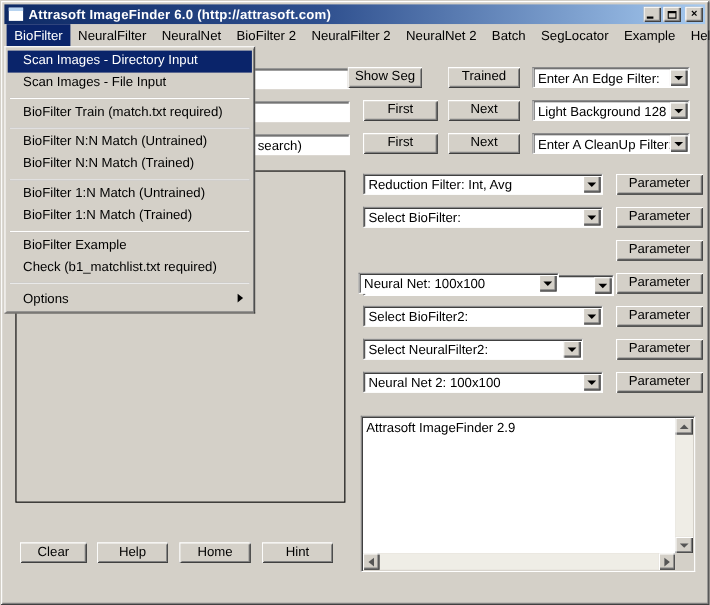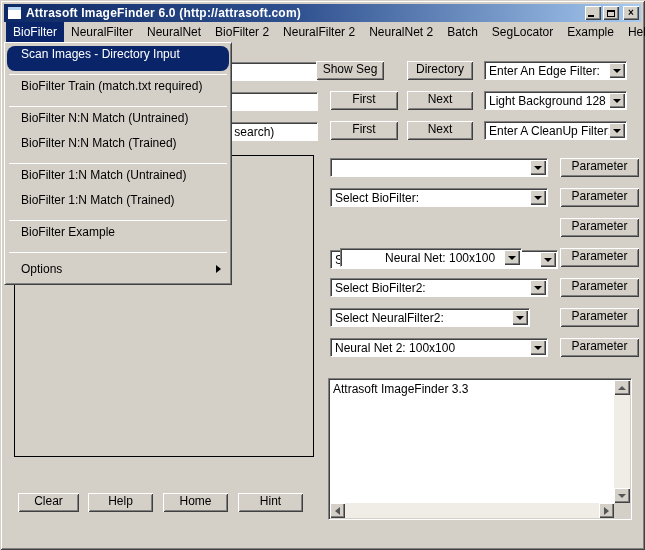--- a/index.html
+++ b/index.html
@@ -34,21 +34,21 @@
   .menubar-item { padding:3px 7px 0 7px; white-space:nowrap; }
   .menubar-item.active { background:#0a246a; color:#fff; }
 
   
   .menu-popup {
     position:absolute; left:4px; top:42px; width:228px; z-index:30; background:#d4d0c8;
     border:1px solid; border-color:#ffffff #404040 #404040 #ffffff;
     box-shadow: inset 1px 1px 0 #d4d0c8, inset -1px -1px 0 #808080;
     padding:3px 2px;
   }
-  .menu-item { height:25px; line-height:16px; padding-left:14px; white-space:nowrap;border-radius:8px; }
+  .menu-item { height:20px; line-height:16px; padding-left:14px; white-space:nowrap; }
   .menu-item.hl { background:#0a246a; color:#fff; }
   .menu-item.with-sub { display:flex; justify-content:space-between; align-items:center; padding-right:8px; }
   .menu-sep { height:1px; background:#808080; border-bottom:1px solid #ffffff; margin:3px 2px; }
 
   
   .btn {
     position:absolute; background:#d4d0c8; text-align:center; line-height:17px; height:19px;
     box-shadow: inset 1px 1px 0 #ffffff, inset -1px -1px 0 #404040, inset 2px 2px 0 #d4d0c8, inset -2px -2px 0 #808080;
     white-space:nowrap;
   }
@@ -119,49 +119,51 @@
     <div class="menubar-item">NeuralFilter 2</div>
     <div class="menubar-item">NeuralNet 2</div>
     <div class="menubar-item">Batch</div>
     <div class="menubar-item">SegLocator</div>
     <div class="menubar-item">Example</div>
     <div class="menubar-item">Help</div>
   </div>
 
   <div class="menu-popup">
     <div class="menu-item hl">Scan Images - Directory Input</div>
+    <div class="menu-item">Scan Images - File Input</div>
     <div class="menu-sep"></div>
     <div class="menu-item">BioFilter Train (match.txt required)</div>
     <div class="menu-sep"></div>
     <div class="menu-item">BioFilter N:N Match (Untrained)</div>
     <div class="menu-item">BioFilter N:N Match (Trained)</div>
     <div class="menu-sep"></div>
     <div class="menu-item">BioFilter 1:N Match (Untrained)</div>
     <div class="menu-item">BioFilter 1:N Match (Trained)</div>
     <div class="menu-sep"></div>
     <div class="menu-item">BioFilter Example</div>
+    <div class="menu-item">Check (b1_matchlist.txt required)</div>
     <div class="menu-sep"></div>
     <div class="menu-item with-sub">
       <span>Options</span>
       <span class="tri-right"></span>
     </div>
   </div>
 
   <div class="field" style="left:14px; top:62px; width:304px;">
     <span></span>
   </div>
   <div class="field" style="left:14px; top:92px; width:304px;">
     <span></span>
   </div>
   <div class="field" style="left:14px; top:122px; width:304px;">
     <span style="padding-left:212px;">- search)</span>
   </div>
 
   <div class="btn" style="left:316px; top:61px; width:68px;">Show Seg</div>
-  <div class="btn" style="left:407px; top:61px; width:66px;">Directory</div>
+  <div class="btn" style="left:407px; top:61px; width:66px;">Trained</div>
   <div class="btn" style="left:330px; top:91px; width:68px;">First</div>
   <div class="btn" style="left:407px; top:91px; width:66px;">Next</div>
   <div class="btn" style="left:330px; top:121px; width:68px;">First</div>
   <div class="btn" style="left:407px; top:121px; width:66px;">Next</div>
 
   <div class="combo" style="left:484px; top:61px; width:143px;">
     <span class="combo-text">Enter An Edge Filter:</span>
     <span class="combo-btn">
         <span class="tri-down"></span>
       </span>
@@ -173,20 +175,21 @@
       </span>
   </div>
   <div class="combo" style="left:484px; top:121px; width:143px;">
     <span class="combo-text">Enter A CleanUp Filter:</span>
     <span class="combo-btn">
         <span class="tri-down"></span>
       </span>
   </div>
 
   <div class="combo" style="left:330px; top:158px; width:218px;">
+    <span class="combo-text">Reduction Filter: Int, Avg</span>
     <span class="combo-btn">
         <span class="tri-down"></span>
       </span>
   </div>
   <div class="btn" style="left:560px; top:158px; width:79px;">Parameter</div>
 
   <div class="combo" style="left:330px; top:188px; width:218px;">
     <span class="combo-text">Select BioFilter:</span>
     <span class="combo-btn">
         <span class="tri-down"></span>
@@ -195,21 +198,21 @@
   <div class="btn" style="left:560px; top:188px; width:79px;">Parameter</div>
 
   <div class="combo" style="left:330px; top:218px; width:228px;margin-top:32px;">
     <span class="combo-text">Select NeuralFilter:</span>
     <span class="combo-btn">
         <span class="tri-down"></span>
       </span>
   </div>
   <div class="btn" style="left:560px; top:218px; width:79px;">Parameter</div>
 
-  <div class="combo" style="left:340px; top:248px; width:182px;padding-left:40px;">
+  <div class="combo" style="left:326px; top:248px; width:182px;">
     <span class="combo-text">Neural Net: 100x100</span>
     <span class="combo-btn">
         <span class="tri-down"></span>
       </span>
   </div>
   <div class="btn" style="left:560px; top:248px; width:79px;">Parameter</div>
 
   <div class="combo" style="left:330px; top:278px; width:218px;">
     <span class="combo-text">Select BioFilter2:</span>
     <span class="combo-btn">
@@ -230,21 +233,21 @@
     <span class="combo-text">Neural Net 2: 100x100</span>
     <span class="combo-btn">
         <span class="tri-down"></span>
       </span>
   </div>
   <div class="btn" style="left:560px; top:338px; width:79px;">Parameter</div>
 
   <div class="image-panel"></div>
 
   <div class="output-box">
-    <div class="output-content">Attrasoft ImageFinder 3.3</div>
+    <div class="output-content">Attrasoft ImageFinder 2.9</div>
     <div class="vscroll">
       <div class="sbtn up">
           <span class="tri-up"></span>
         </div>
       <div class="sbtn down">
           <span class="tri-down grey"></span>
         </div>
     </div>
     <div class="hscroll">
       <div class="sbtn left">

